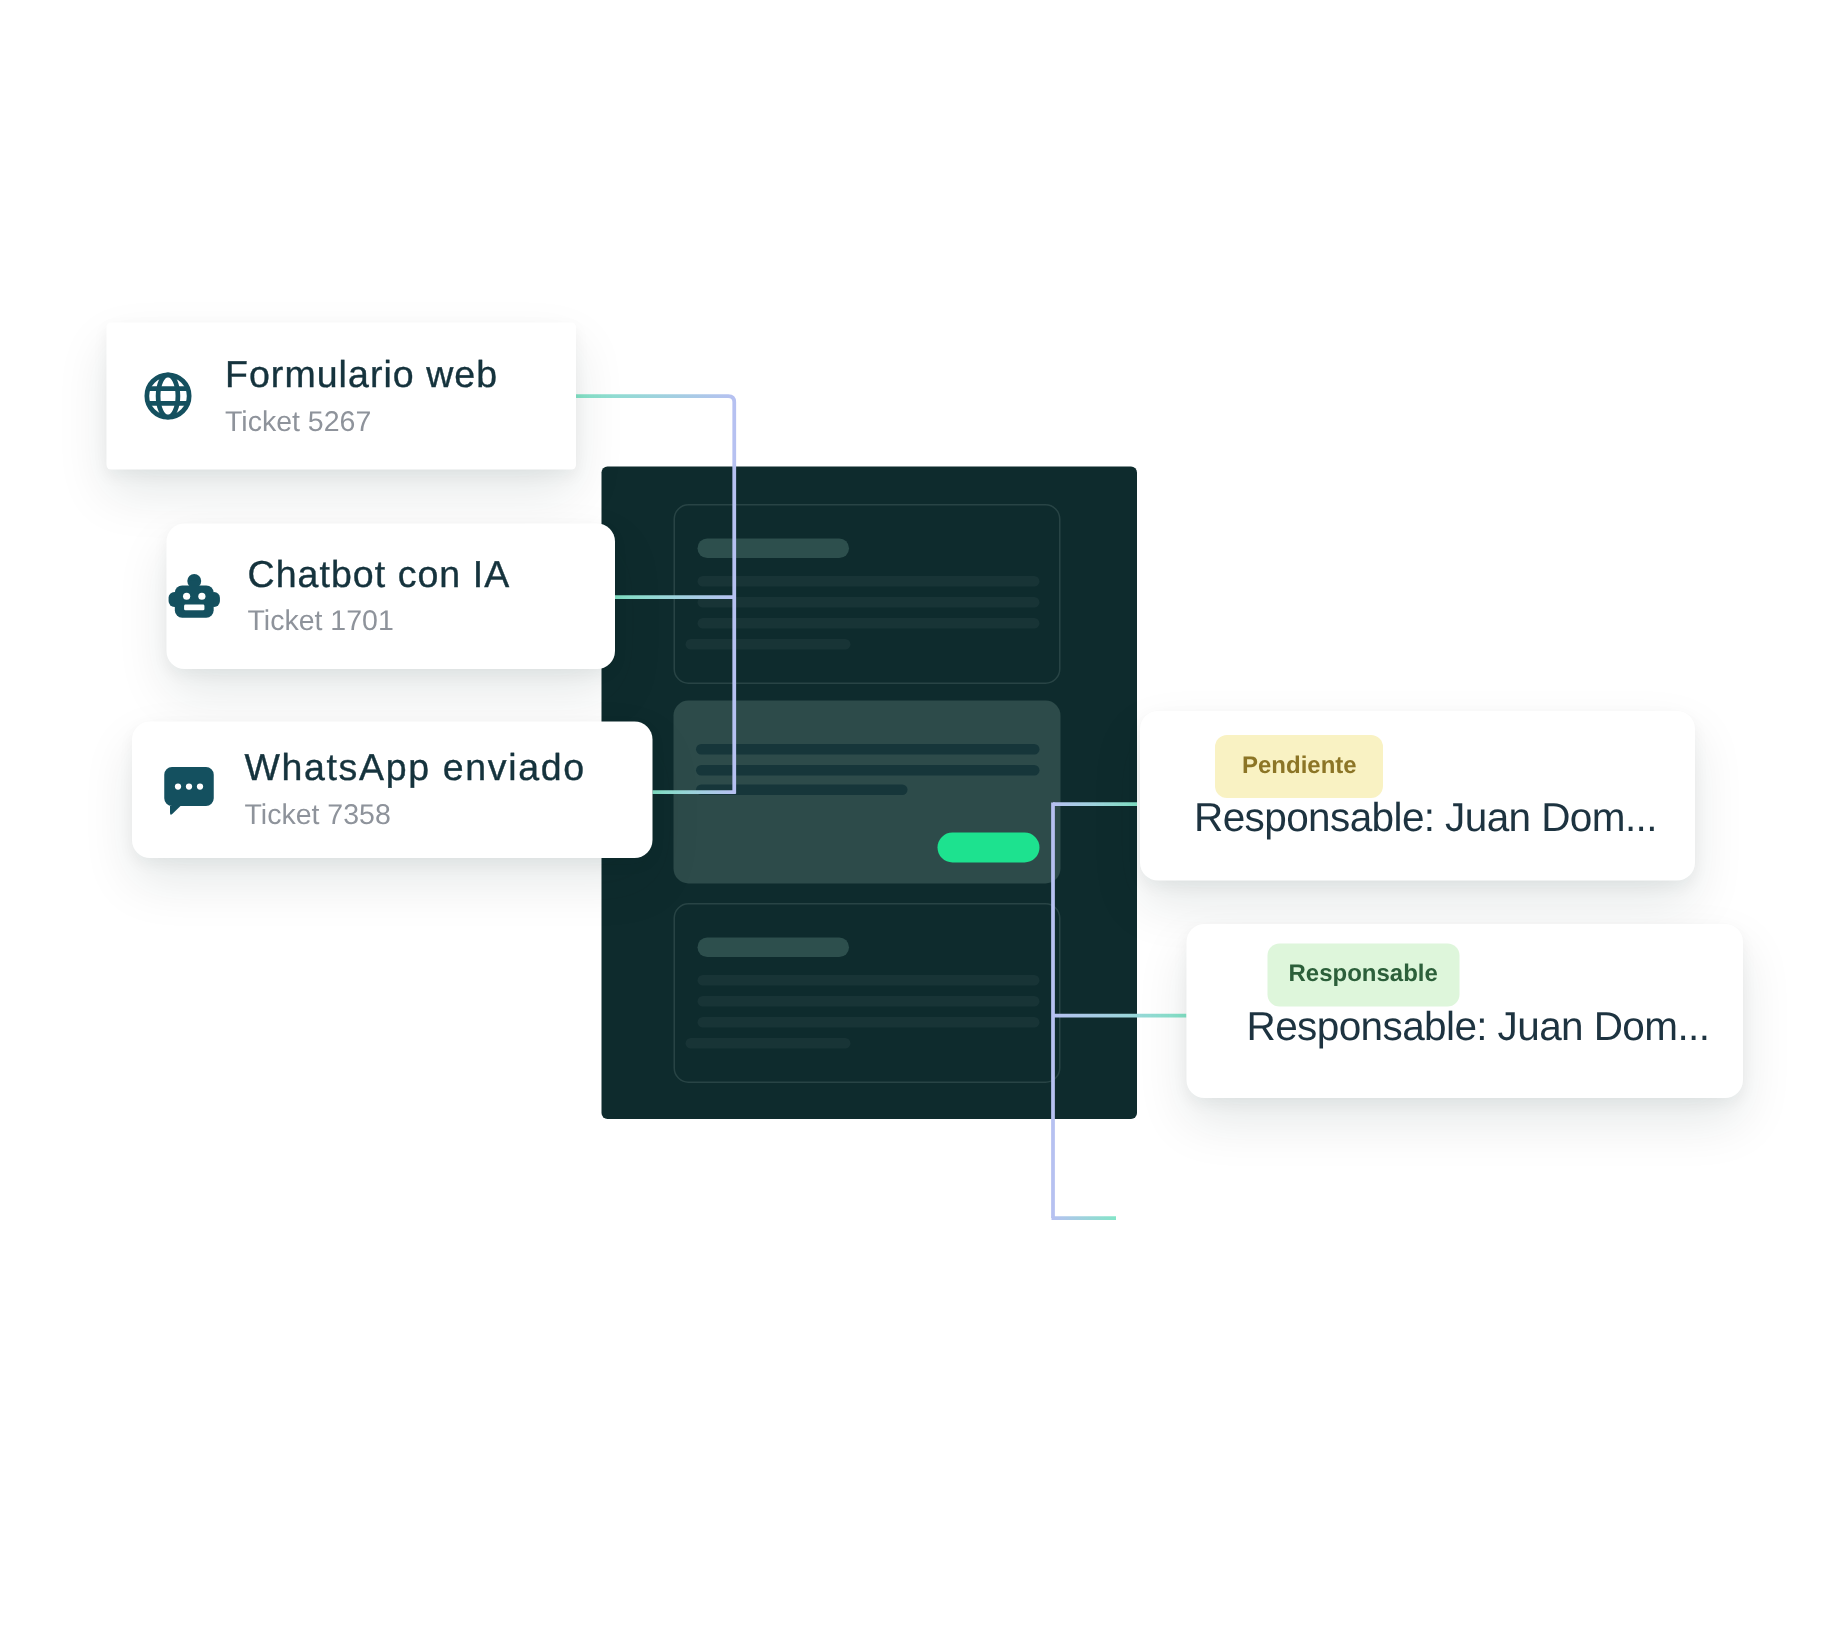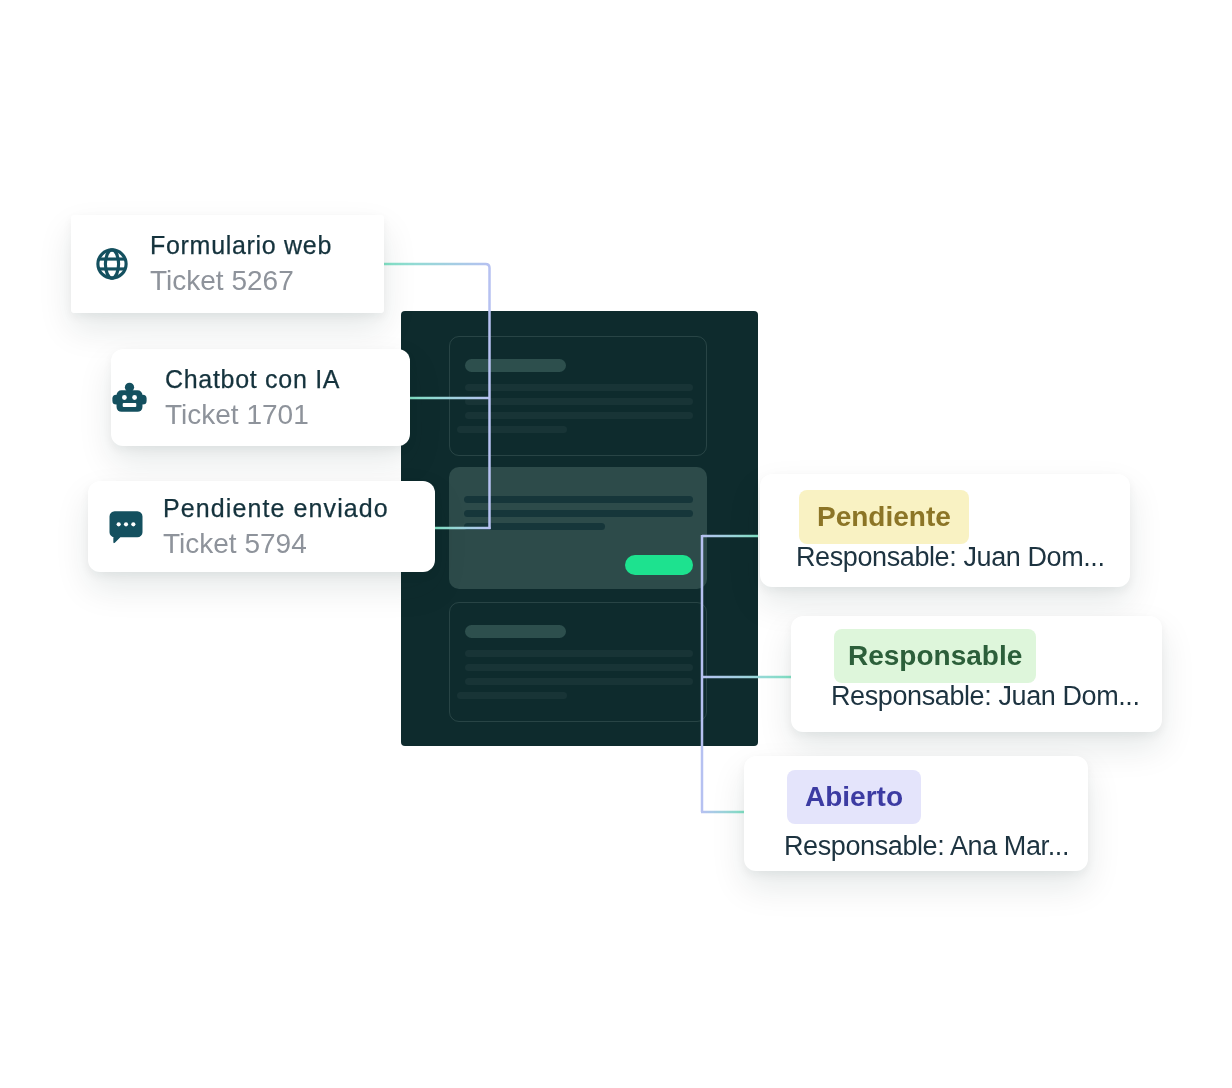--- a/index.html
+++ b/index.html
@@ -45,31 +45,31 @@
   .src-card{display:flex;align-items:center;}
   .src-1{left:71px;top:215px;width:313px;height:98px;padding-left:23px;border-radius:3px;}
   .src-2{left:111px;top:349px;width:299px;height:97px;}
   .src-3{left:88px;top:481px;width:347px;height:91px;padding-left:18px;}
   .src-card .icon{flex:0 0 auto;display:block;color:var(--icon_color);}
   .src-1 .txt{margin-left:20px;}
   .src-2 .txt{margin-left:17px;}
   .src-3 .txt{margin-left:17px;}
   .src-3 .src-title{letter-spacing:1.1px;}
   .src-title{font-size:25px;font-weight:500;color:var(--title_color);letter-spacing:.7px;line-height:1;-webkit-text-stroke:.25px currentColor;}
-  .src-ticket{font-size:28px;color:var(--ticket_color);margin-top:9px;line-height:1;}
+  .src-ticket{font-size:19px;color:var(--ticket_color);margin-top:9px;line-height:1;}
   
   .status-card{padding-top:16px;}
   .st-1{left:760px;top:474px;width:370px;height:113px;padding-left:39px;}
   .st-2{left:791px;top:616px;width:371px;height:116px;padding-left:43px;padding-top:13px;}
   .st-2 .badge{padding:13px 14px;}
   .st-3{left:744px;top:756px;width:344px;height:115px;padding-left:43px;padding-top:14px;}
   .st-3 .assignee{margin-top:9px;}
   .badge{
-    display:inline-block;font-size:28px;font-weight:700;line-height:1;
-    padding:13px 18px;border-radius:8px;letter-spacing:0;
+    display:inline-block;font-size:16px;font-weight:700;line-height:1;
+    padding:13px 18px;border-radius:8px;letter-spacing:0;margin-left:11px;
   }
   .assignee{font-size:27px;color:var(--assignee_color);margin-left:-3px;line-height:1;letter-spacing:-.4px;}
 </style>
 </head>
 <body>
 
 <div class="canvas">
 
   <svg class="connectors" width="1232" height="1088" viewBox="0 0 1232 1088" fill="none">
     <defs>
@@ -163,33 +163,29 @@
   </div>
 
   <div class="card src-card src-3">
     <svg class="icon" width="40" height="40" viewBox="0 0 24 24" fill="currentColor">
       <path d="M5.2 2.6 H18.8 A3.1 3.1 0 0 1 21.9 5.7 V15.1 A3.1 3.1 0 0 1 18.8 18.2 H8.6 L5.3 21.4 Q4.4 22.2 4.4 20.8 V18.2 H5.2 A3.1 3.1 0 0 1 2.1 15.1 V5.7 A3.1 3.1 0 0 1 5.2 2.6 Z"></path>
       <circle cx="7.6" cy="10.4" r="1.25" fill="#ffffff"></circle>
       <circle cx="12" cy="10.4" r="1.25" fill="#ffffff"></circle>
       <circle cx="16.4" cy="10.4" r="1.25" fill="#ffffff"></circle>
     </svg>
     <div class="txt">
-      <div class="src-title">Pendiente enviado</div>
-      <div class="src-ticket">Ticket 5794</div>
+      <div class="src-title">WhatsApp enviado</div>
+      <div class="src-ticket">Ticket 7358</div>
     </div>
   </div>
 
   <div class="card status-card st-1">
     <span class="badge" style="background: rgb(249, 242, 195); color: rgb(140, 117, 38);">Pendiente</span>
     <div class="assignee">Responsable: Juan Dom...</div>
   </div>
 
   <div class="card status-card st-2">
     <span class="badge" style="background: rgb(222, 246, 219); color: rgb(44, 95, 58);">Responsable</span>
     <div class="assignee">Responsable: Juan Dom...</div>
   </div>
 
-  <div class="card status-card st-3">
-    <span class="badge" style="background: rgb(228, 228, 251); color: rgb(60, 59, 162);">Abierto</span>
-    <div class="assignee">Responsable: Ana Mar...</div>
-  </div>
 
 </div>
 
 </body></html>

